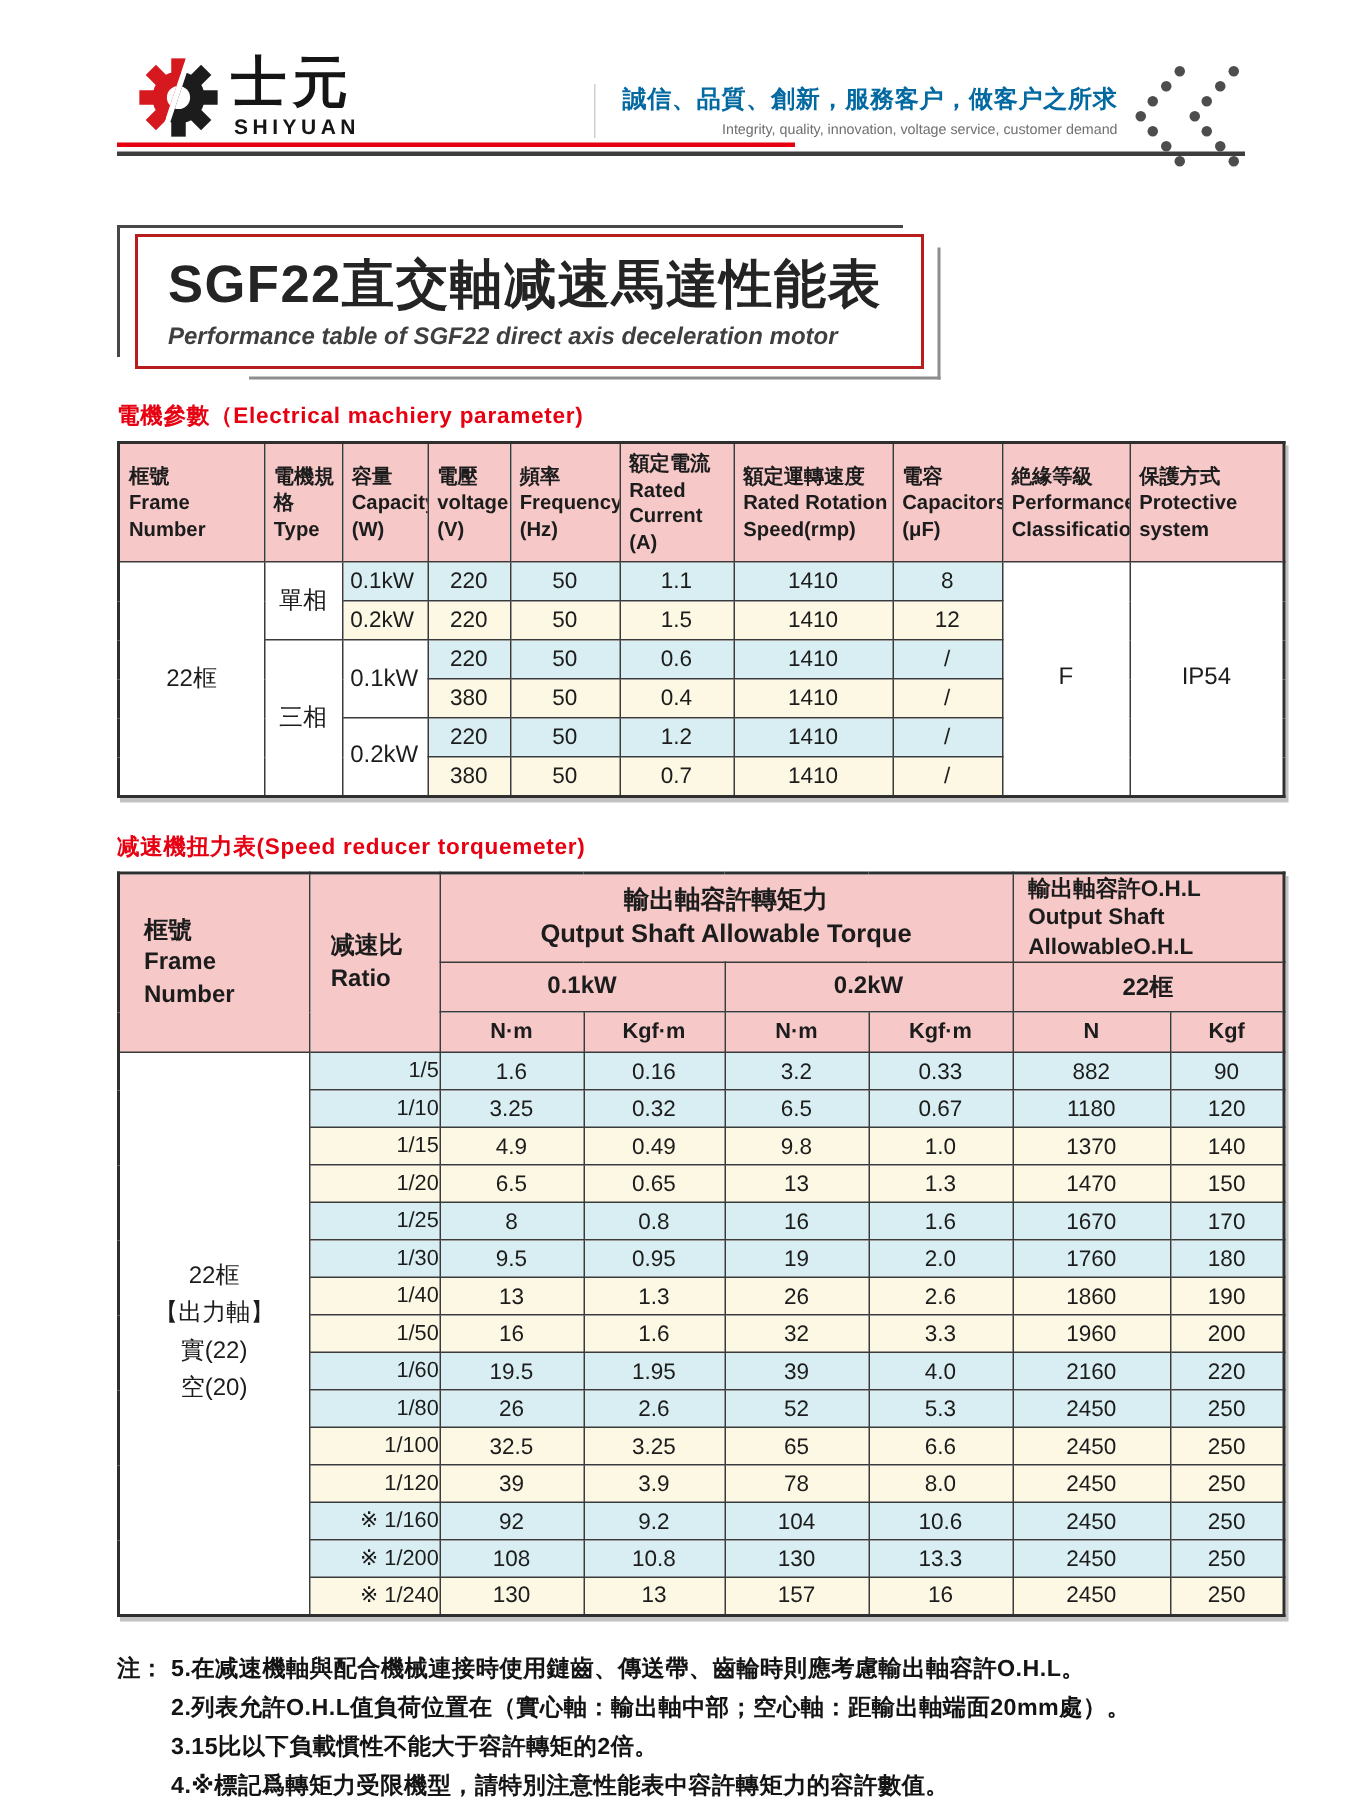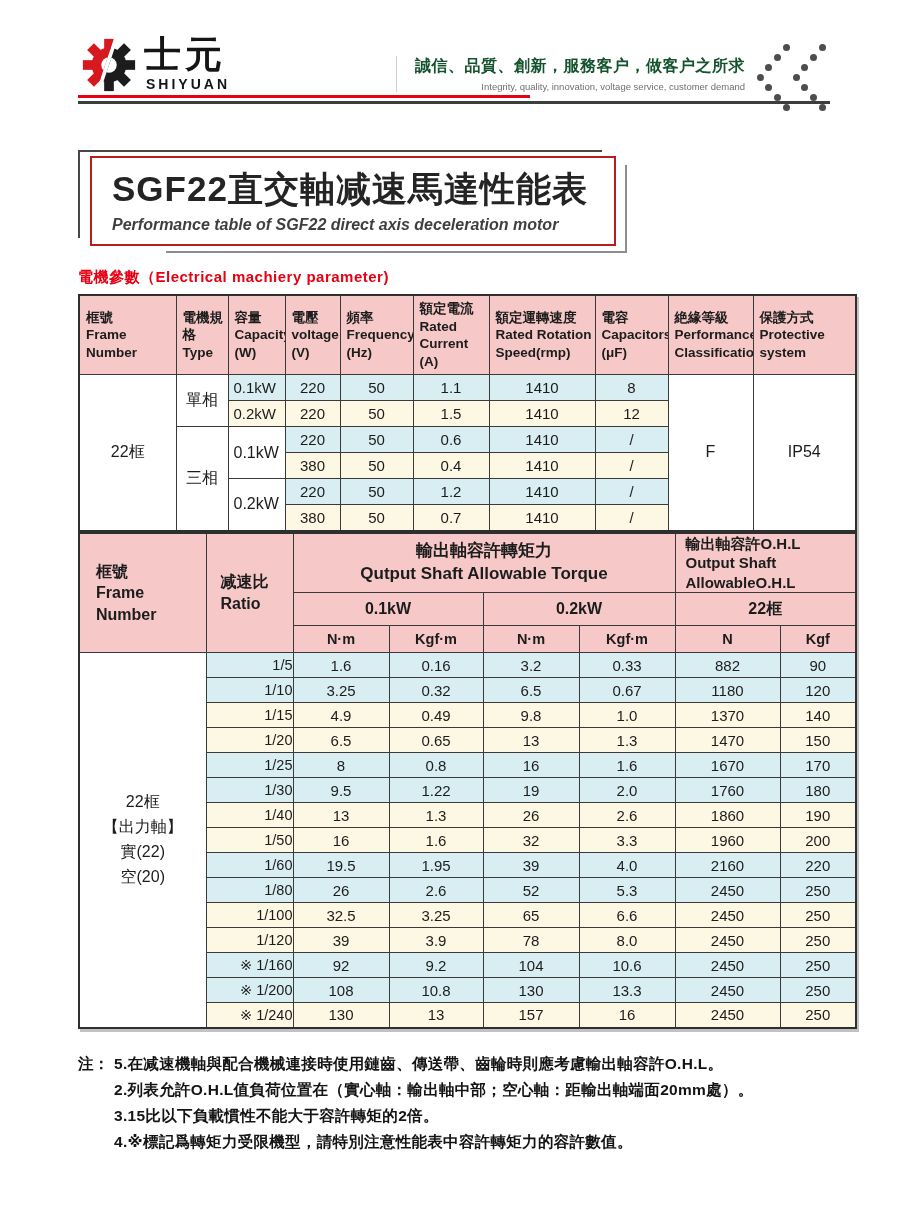--- a/index.html
+++ b/index.html
@@ -7,28 +7,28 @@
   body {
     font-family: "Liberation Sans", "DejaVu Sans", sans-serif;
     color: #1c1c1c;
     position: relative;
     height: 1207px;
     overflow: hidden;
   }
   .page { position: absolute; inset: 0; }
 
   
-  .logo { position: absolute; left: 80px; top: 36px; display: flex; align-items: flex-start; }
+  .logo { position: absolute; left: 90px; top: 36px; display: flex; align-items: flex-start; }
   .logo svg { display: block; }
   .brand-text { margin-left: 6px; }
   .brand-zh { font-size: 37px; font-weight: bold; letter-spacing: 4px; line-height: 1.0; color: #151515; }
   .brand-en { font-size: 14px; font-weight: bold; letter-spacing: 3px; color: #151515; margin-top: 3px; margin-left: 2px; }
 
   .slogan { position: absolute; right: 155px; top: 56px; text-align: right; border-left: 1px solid #cfcfcf; padding-left: 18px; }
-  .slogan-zh { font-size: 16px; font-weight: bold; color: #14532d; letter-spacing: 0.5px; }
+  .slogan-zh { font-size: 16px; font-weight: bold; color: #0369a1; letter-spacing: 0.5px; }
   .slogan-en { font-size: 9.5px; color: #6f6f6f; margin-top: 4px; }
 
   .dots { position: absolute; left: 757px; top: 44px; width: 100px; height: 70px; }
   .dots i { position: absolute; width: 7px; height: 7px; border-radius: 50%; background: #4d4d4d; }
 
   .rule-red  { position: absolute; left: 78px; top: 95px;  width: 452px; height: 3px; background: #e60012; }
   .rule-dark { position: absolute; left: 78px; top: 101px; width: 752px; height: 3px; background: #3d3d3d; }
 
   
   .main { position: absolute; left: 78px; top: 146px; width: 777px; }
@@ -300,20 +300,21 @@
       <tr class="r-cream">
         <td class="v">380</td>
         <td class="v">50</td>
         <td class="v">0.7</td>
         <td class="v">1410</td>
         <td class="v">/</td>
       </tr>
     </tbody>
       </table>
 
+    <div class="section-title st2">减速機扭力表(Speed reducer torquemeter)</div>
 
     <table class="t2">
       <colgroup>
         <col style="width:127px">
           <col style="width:87px">
           <col style="width:96px">
           <col style="width:94px">
         <col style="width:96px">
           <col style="width:96px">
           <col style="width:105px">
@@ -392,21 +393,21 @@
             <td class="num-cell">8</td>
             <td class="num-cell">0.8</td>
             <td class="num-cell">16</td>
             <td class="num-cell">1.6</td>
             <td class="num-cell">1670</td>
             <td class="num-cell">170</td>
           </tr>
           <tr class="band-blue">
             <td class="ratio-cell">1/30</td>
             <td class="num-cell">9.5</td>
-            <td class="num-cell">1.22</td>
+            <td class="num-cell">0.95</td>
             <td class="num-cell">19</td>
             <td class="num-cell">2.0</td>
             <td class="num-cell">1760</td>
             <td class="num-cell">180</td>
           </tr>
           <tr class="band-cream">
             <td class="ratio-cell">1/40</td>
             <td class="num-cell">13</td>
             <td class="num-cell">1.3</td>
             <td class="num-cell">26</td>

